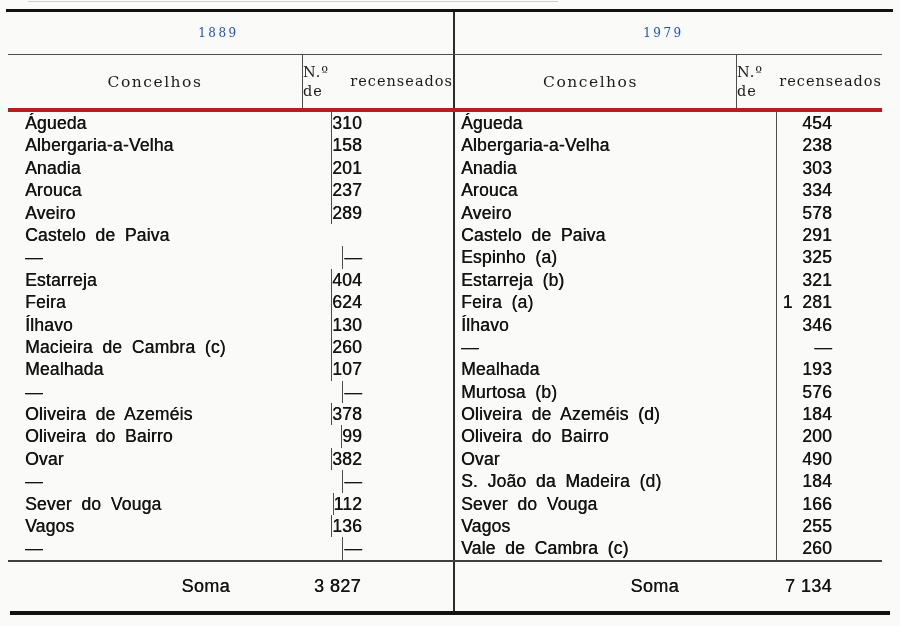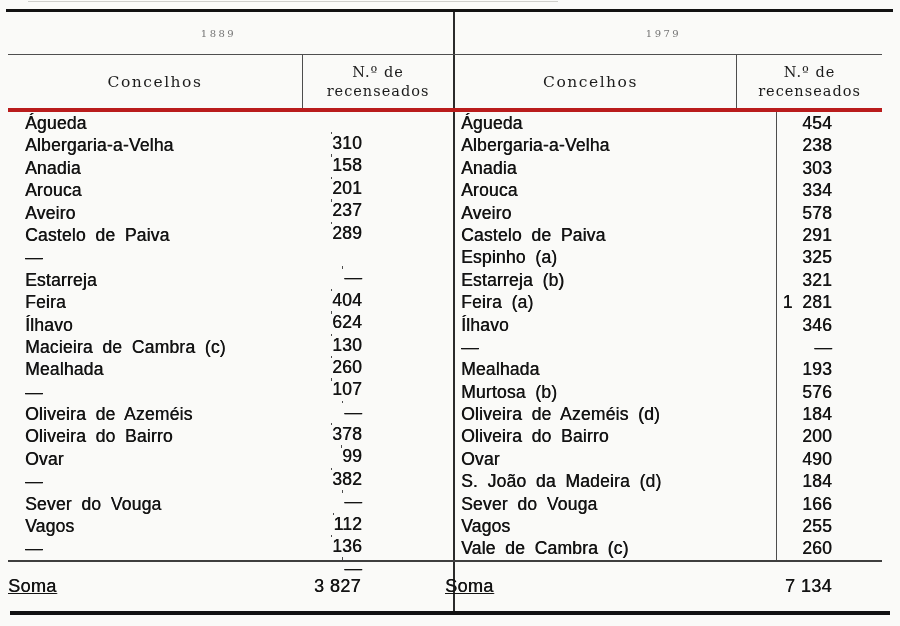--- a/index.html
+++ b/index.html
@@ -20,64 +20,64 @@
 
   
   .half { position:absolute; top:12px; height:599px; }
   .half-left  { left:8px;   width:445px; }
   .half-right { left:445px; width:437px; }
 
   .year-row {
     height:43px; display:flex; align-items:center; justify-content:center;
     border-bottom:1px solid #4f4f4f;
     font-family:"DejaVu Serif", serif;
-    font-size:10px; letter-spacing:2.5px; color:#737373;
+    font-size:12px; letter-spacing:2.5px; color:#1d4ed8;
   }
   .half-left .year-label { transform:translateX(-12px); }
 
   .header-row {
     height:57px; display:flex;
     border-bottom:4px solid #b91c1c;
     font-family:"DejaVu Serif", serif; color:#1c1c1c;
   }
   .h-name {
     display:flex; align-items:center; justify-content:center;
     font-size:15.5px; letter-spacing:1.5px;
   }
   .half-left  .h-name { width:294px; }
   .half-right .h-name { width:291px; }
   .h-count {
     flex:1; border-left:1.5px solid #4d4d4d;
-    display:flex; flex-direction:column; align-items:center; justify-content:center;
+    display:flex; flex-direction:row; align-items:center; justify-content:center;
     font-size:14.5px; line-height:19px; letter-spacing:1px;
   }
 
   .row { display:flex; height:22.4px;gap:40px; }
   .cell-name, .cell-value {
     font-size:17.5px; line-height:22.4px; color:#141414;
     letter-spacing:0.2px; word-spacing:4.5px;
     text-shadow:0.4px 0 currentColor;
     white-space:nowrap;
   }
   .cell-name  { padding-left:17px; }
   .half-left  .cell-name { width:294px; }
   .half-right .cell-name { width:291px; padding-left:16px; }
   .cell-value { flex:1; border-left:1.5px solid #4d4d4d; text-align:right; }
-  .half-left  .cell-value { padding-right:91px;margin-top:20px; }
+  .half-left  .cell-value { padding-right:91px; }
   .half-right .cell-value { padding-right:50px; }
 
   .soma-row {
     height:51px; border-top:2px solid #3f3f3f;
     display:flex; align-items:center;
   }
   .soma-name, .soma-value {
     font-size:18px; color:#141414; letter-spacing:0.4px;
     text-shadow:0.4px 0 currentColor;
   }
-  .soma-name { text-align:left;text-decoration:underline; }
+  .soma-name { text-align:right; }
   .half-left  .soma-name { width:294px; padding-right:72px; }
   .half-right .soma-name { width:291px; padding-right:57px; }
   .soma-value { flex:1; text-align:right; }
   .half-left  .soma-value { padding-right:92px; }
   .half-right .soma-value { padding-right:50px; }
 </style>
 </head>
 <body>
 
 <div class="page">

